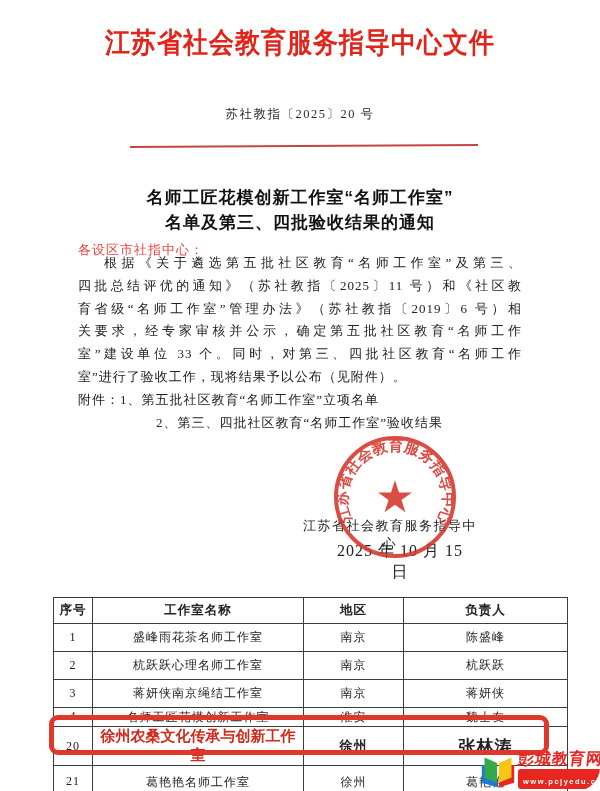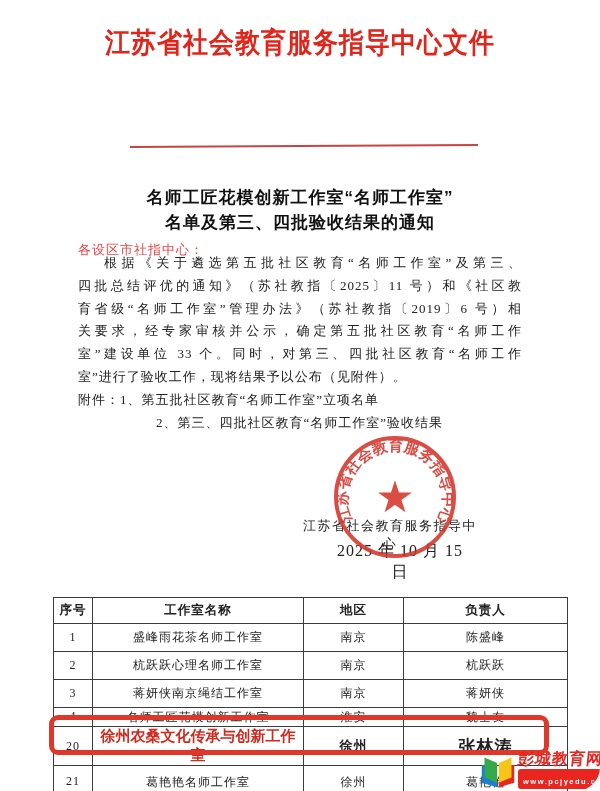--- a/index.html
+++ b/index.html
@@ -97,20 +97,21 @@
     font-family:"Liberation Sans","DejaVu Sans",sans-serif;
     font-size:7.5px; font-weight:bold; color:#ffffff; letter-spacing:1.5px; white-space:nowrap;
   }
 </style>
 </head>
 <body>
 
 <div id="page">
 
   <div class="org-title">江苏省社会教育服务指导中心文件</div>
+  <div class="doc-number">苏社教指〔2025〕20 号</div>
   <div class="red-line"></div>
 
   <div class="notice-title">
     <div>名师工匠花模创新工作室“名师工作室”</div>
     <div>名单及第三、四批验收结果的通知</div>
   </div>
 
   <div class="salutation">各设区市社指中心：</div>
 
   <div class="body-block">

